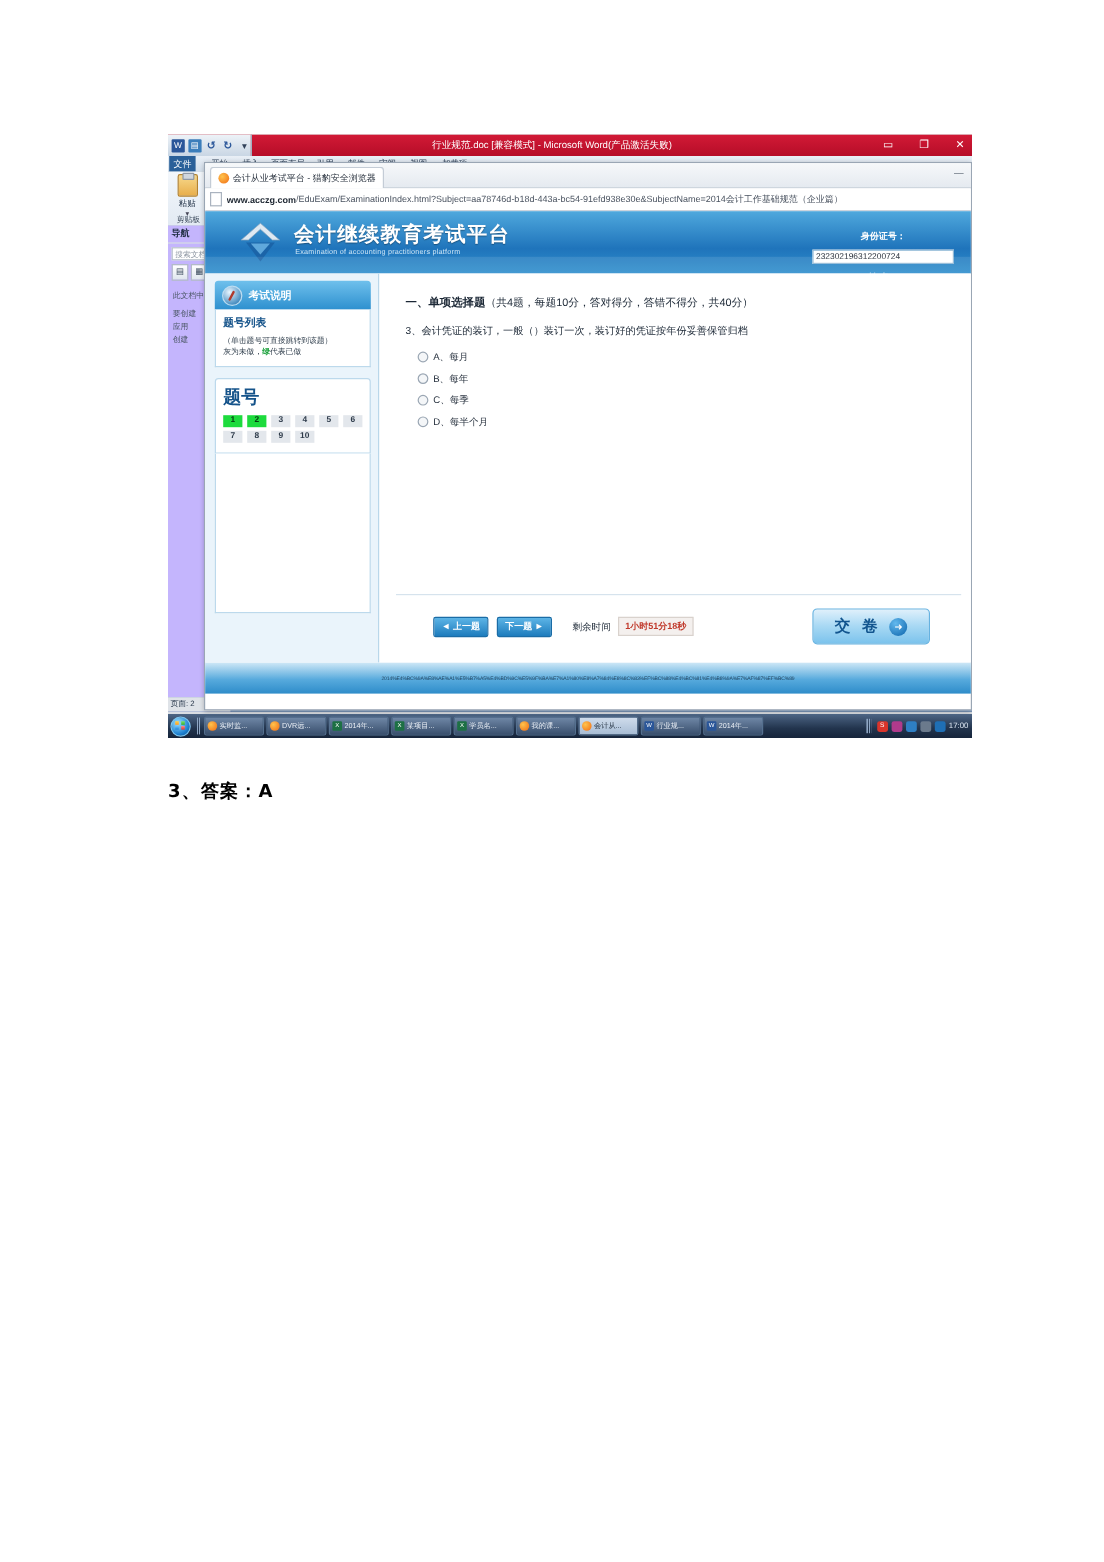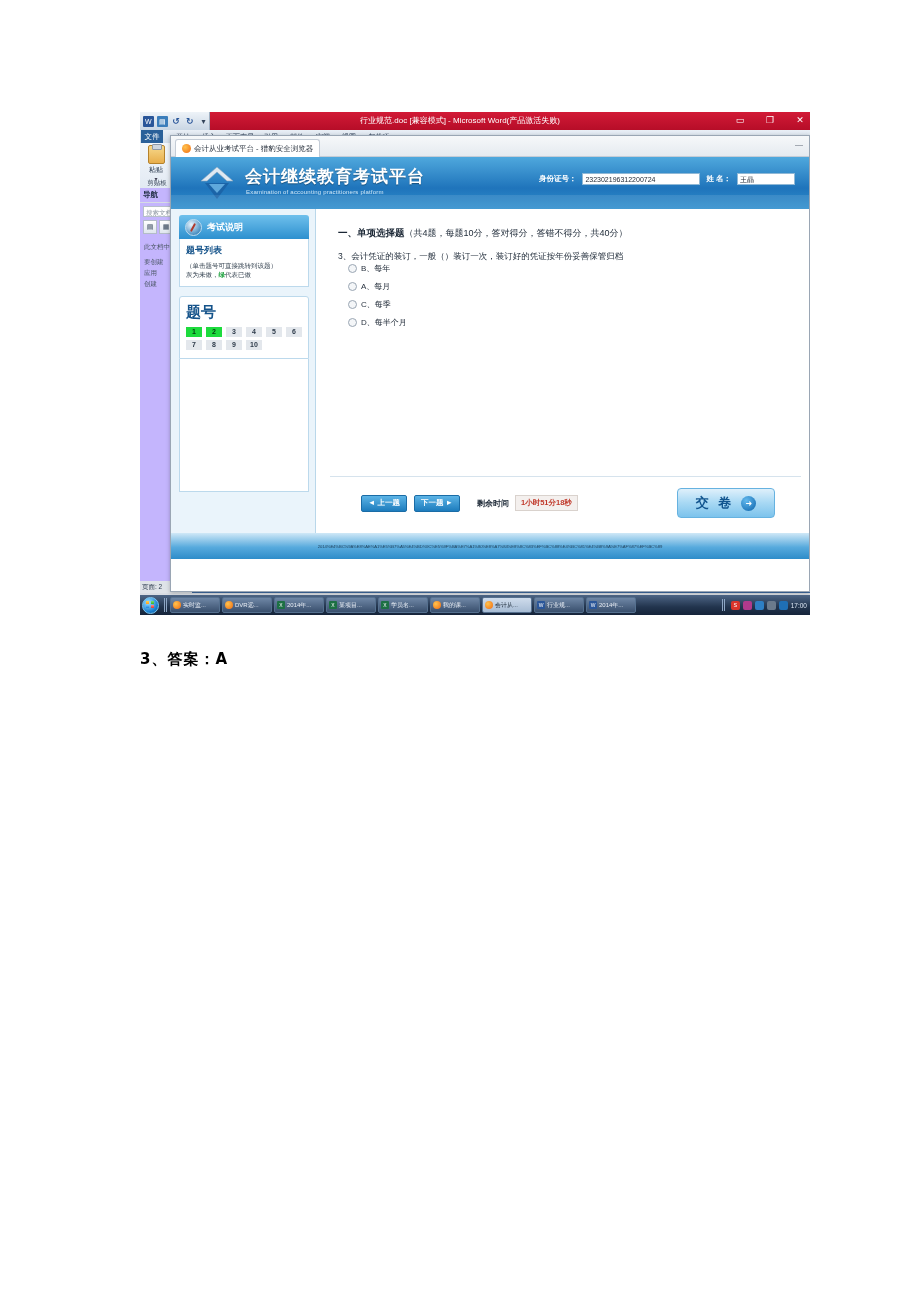--- a/index.html
+++ b/index.html
@@ -313,21 +313,21 @@
   }
   .site-sub {
     position: absolute; left: 75px; top: 32px;
     color: #cfe7f7;
     font-size: 6px;
     letter-spacing: .2px;
   }
   .idname-wrap {
     position: absolute; right: 14px; top: 16px;
     display: flex; align-items: center; gap: 6px;
-    font-size: 7.5px; color: #ffffff;
+    font-size: 7.5px; color: #ffffff; flex-direction: column;
   }
   .idname-wrap label { white-space: nowrap; font-weight: bold; }
   .fld {
     background: #ffffff;
     border: 1px solid #8fb8d6;
     height: 12px;
     line-height: 12px;
     font-size: 7px;
     color: #1c2430;
     padding: 0 2px;
@@ -442,21 +442,21 @@
   }
   .sec-title {
     font-size: 9px;
     color: #1b2735;
     margin-bottom: 11px;
   }
   .sec-title b { font-size: 9.5px; }
   .q-stem {
     font-size: 8.5px;
     color: #1b2735;
-    margin-bottom: 0;
+    margin-bottom: 10px;
   }
   .opt {
     display: flex; align-items: center; gap: 4px;
     font-size: 8px;
     color: #28323f;
     margin: 0 0 7px 10px;
   }
   .radio {
     width: 7px; height: 7px;
     border: 1px solid #9aa6b3;
@@ -485,21 +485,21 @@
     border: 1px solid #1a6ca6;
     color: #ffffff;
     font-size: 7.5px;
     font-weight: bold;
     display: flex; align-items: center; justify-content: center;
     gap: 2px;
     margin-right: 7px;
   }
   .time-label {
     font-size: 8px;
-    font-weight: bold;
+    font-weight: normal;
     color: #1b2735;
     margin: 0 6px 0 10px;
     white-space: nowrap;
     text-align: right;
   }
   .time-val {
     background: #f4f0ee;
     border: 1px solid #d9d2cd;
     color: #c0392b;
     font-size: 7.5px;
@@ -719,20 +719,25 @@
     <div class="browser">
 
       <div class="br-tabbar">
         <div class="br-tab">
           <span class="cheetah-ico"></span>
           <span>会计从业考试平台 - 猎豹安全浏览器</span>
         </div>
         <div class="br-min">—</div>
       </div>
 
+      <div class="br-urlbar">
+        <span class="page-ico"></span>
+        <span class="url-text" style="font-weight:bold;color:#1d2631;">www.acczg.com</span>
+        <span class="url-text">/EduExam/ExaminationIndex.html?Subject=aa78746d-b18d-443a-bc54-91efd938e30e&amp;SubjectName=2014会计工作基础规范（企业篇）</span>
+      </div>
 
       <div class="site-head">
         <svg class="logo-mark" viewBox="0 0 40 40">
           <polygon points="20,4 36,18 30,18 20,9 10,18 4,18" fill="#dfe9f2" stroke="#8aa6bd" stroke-width="0.6"></polygon>
           <polygon points="8,20 32,20 20,36" fill="#1b64a8"></polygon>
           <polygon points="12,21 28,21 20,30" fill="#5fa8dc"></polygon>
         </svg>
         <div class="site-title">会计继续教育考试平台</div>
         <div class="site-sub">Examination of accounting practitioners platform</div>
         <div class="idname-wrap">
@@ -780,25 +785,25 @@
 
         <div class="main">
           <div class="sec-title">
             <b>一、单项选择题</b><span>（共4题，每题10分，答对得分，答错不得分，共40分）</span>
           </div>
 
           <div class="q-stem">3、会计凭证的装订，一般（）装订一次，装订好的凭证按年份妥善保管归档</div>
 
           <div class="opt">
             <span class="radio"></span>
-            <span>B、每年</span>
+            <span>A、每月</span>
           </div>
           <div class="opt">
             <span class="radio"></span>
-            <span>A、每月</span>
+            <span>B、每年</span>
           </div>
           <div class="opt">
             <span class="radio"></span>
             <span>C、每季</span>
           </div>
           <div class="opt">
             <span class="radio"></span>
             <span>D、每半个月</span>
           </div>
 

